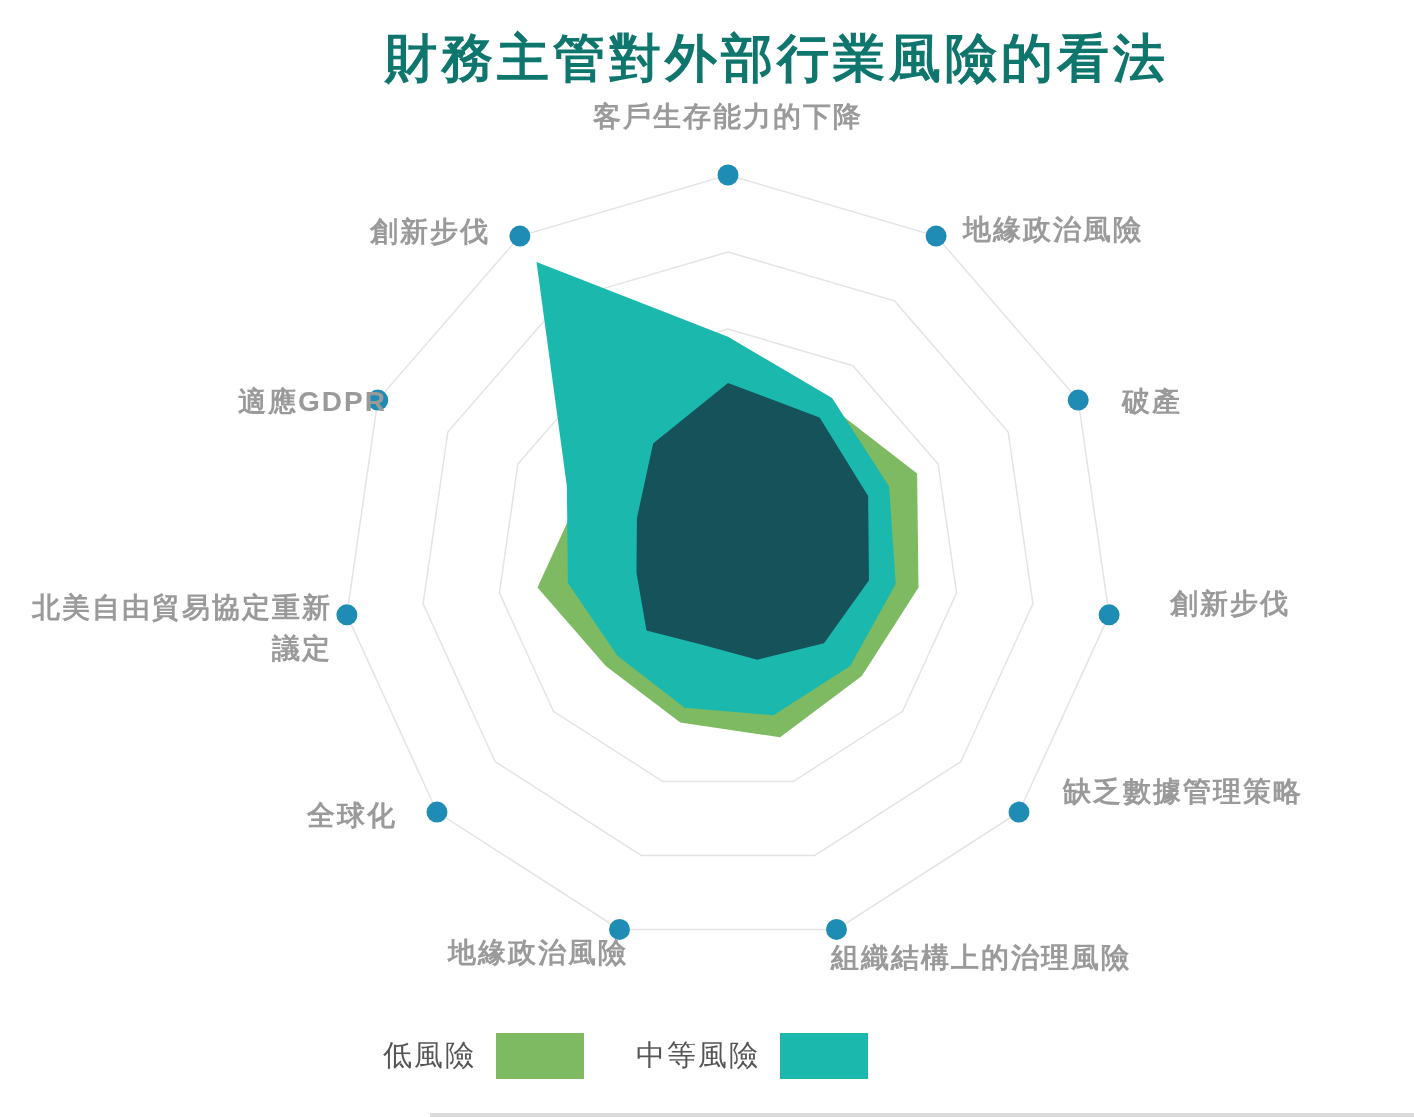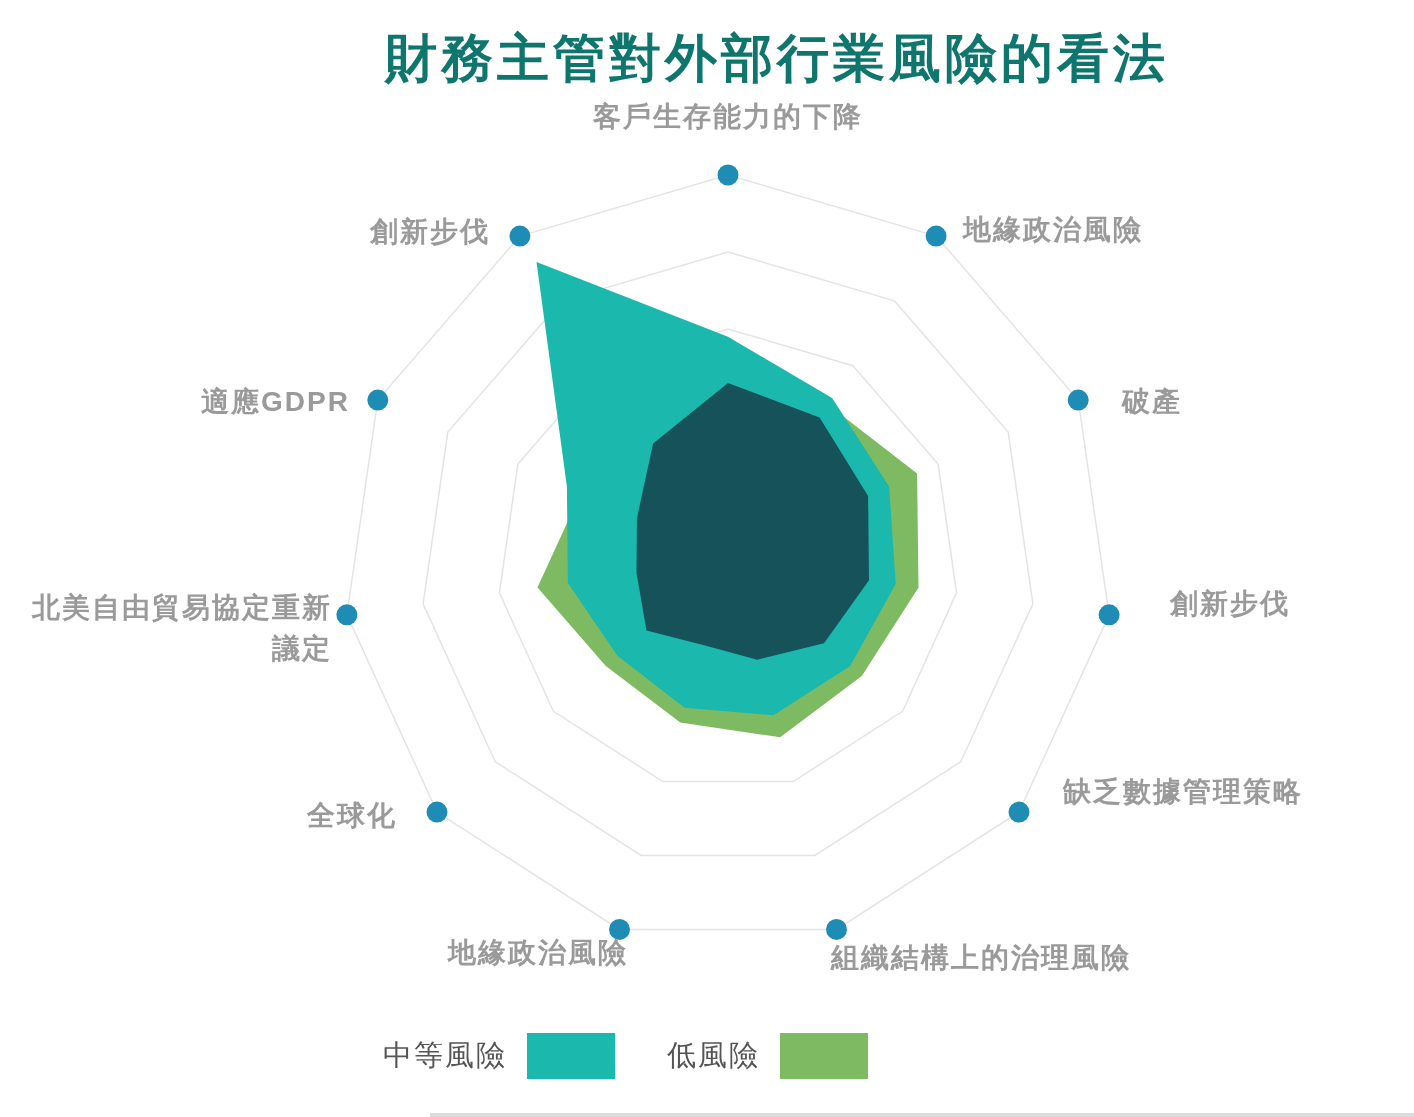--- a/index.html
+++ b/index.html
@@ -37,21 +37,21 @@
   .axis-label.wrap { white-space: normal; }
   .lab-0 { left: 528px; top: 97px; width: 400px; text-align: center; }
   .lab-1 { left: 963px;  top: 210px; }
   .lab-2 { left: 1122px; top: 382px; }
   .lab-3 { left: 1150px; top: 584px; margin-left: 20px; }
   .lab-4 { left: 1063px; top: 772px; }
   .lab-5 { left: 831px;  top: 938px; }
   .lab-6 { right: 786px; top: 933px; text-align: right; }
   .lab-7 { right: 1017px; top: 778px; text-align: right; margin-top: 18px; }
   .lab-8 { right: 1082px; top: 588px; width: 300px; text-align: right; }
-  .lab-9 { right: 1064px; top: 382px; text-align: center; }
+  .lab-9 { right: 1027px; top: 382px; text-align: center; }
   .lab-10 { right: 924px; top: 212px; text-align: right; }
   .legend {
     position: absolute;
     left: 383px; top: 1033px;
     display: flex;
     align-items: center;
   }
   .legend-item {
     display: flex;
     align-items: center;
@@ -110,24 +110,24 @@
   <div class="axis-label lab-5">組織結構上的治理風險</div>
   <div class="axis-label lab-4">缺乏數據管理策略</div>
   <div class="axis-label lab-6">地緣政治風險</div>
   <div class="axis-label lab-7">全球化</div>
   <div class="axis-label lab-8 wrap">北美自由貿易協定重新議定</div>
   <div class="axis-label lab-9">適應GDPR</div>
   <div class="axis-label lab-10">創新步伐</div>
 
   <div class="legend">
     <div class="legend-item">
+      <span class="legend-label">低風險</span>
+      <span class="legend-swatch" style="background: rgb(126, 186, 97);"></span>
+    </div>
+    <div class="legend-item">
       <span class="legend-label">中等風險</span>
       <span class="legend-swatch" style="background: rgb(27, 184, 174);"></span>
-    </div>
-    <div class="legend-item">
-      <span class="legend-label">低風險</span>
-      <span class="legend-swatch" style="background: rgb(126, 186, 97);"></span>
     </div>
   </div>
 
   <div class="bottom-divider"></div>
 
 </div>
 
 </body></html>

